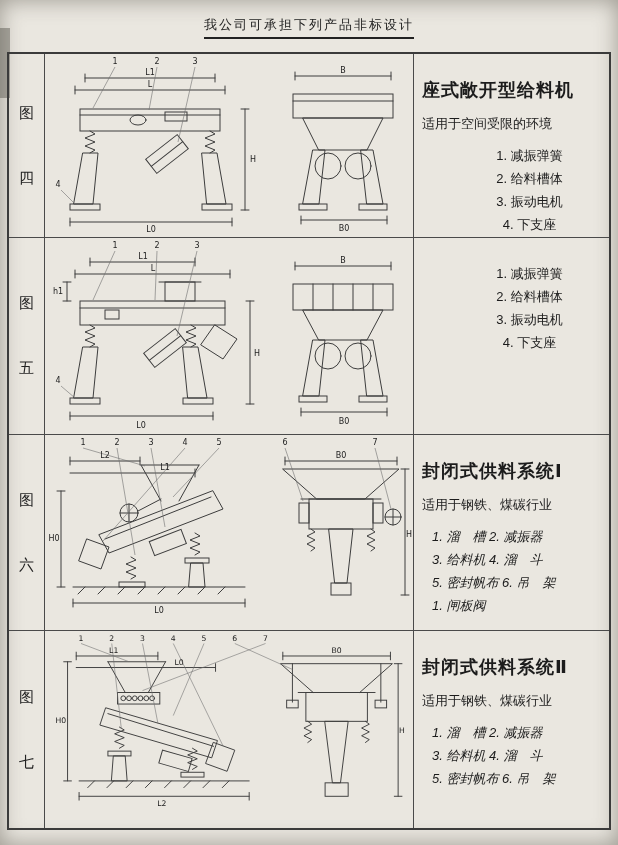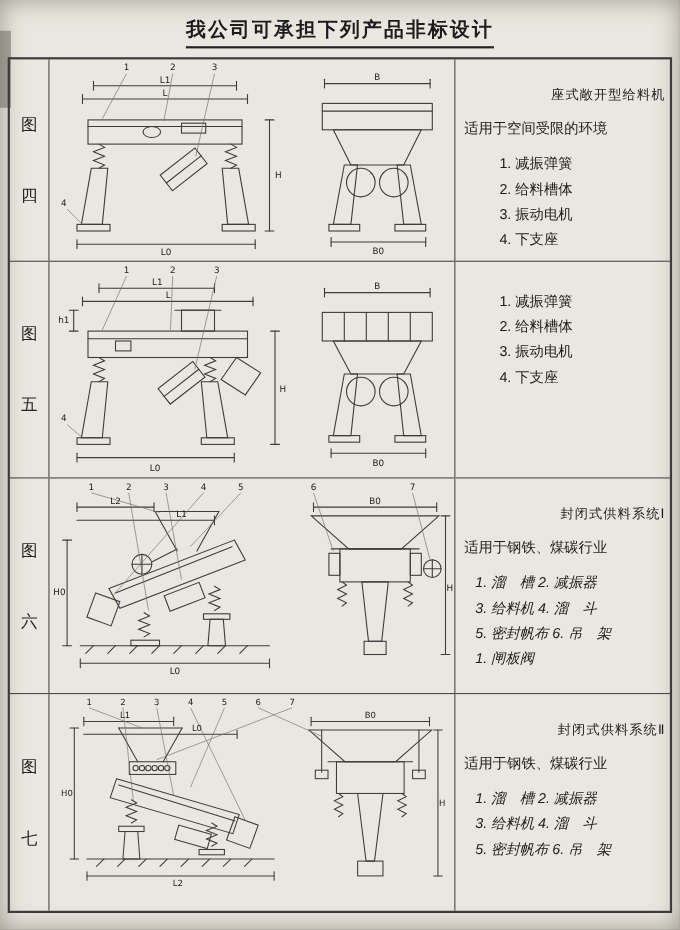--- a/index.html
+++ b/index.html
@@ -3,34 +3,34 @@
 <meta charset="utf-8">
 <style>
   * { margin:0; padding:0; box-sizing:border-box; }
   html,body { width:618px; }
   body { background:#a8a49c; font-family:"Liberation Sans","DejaVu Sans",sans-serif; }
   .page { position:relative; width:618px; height:845px; background:#eae7e0;
           box-shadow: inset 0 0 22px rgba(60,55,45,.45); color:#1c1c1c; overflow:hidden; }
   .page::before { content:""; position:absolute; left:0; top:28px; width:10px; height:70px;
                   background:#55514a; opacity:.45; }
   .title-wrap { text-align:center; padding-top:15px; }
-  .page-title { display:inline-block; font-size:18px; font-weight:bold; letter-spacing:2px;
+  .page-title { display:inline-block; font-size:13px; font-weight:normal; letter-spacing:2px;
                 border-bottom:2px solid #222; padding-bottom:3px; }
   .table { position:absolute; left:7px; top:52px; width:604px; border:2px solid #3b3b3b; }
   .row { display:flex; }
   .row + .row { border-top:1px solid #4a4a4a; }
   .label-cell { flex:0 0 36px; border-right:1px solid #4a4a4a; display:flex; flex-direction:column;
                 align-items:center; justify-content:center; gap:46px; font-size:15px; color:#222; }
   .drawing-cell { flex:0 0 368px; position:relative; }
   .drawing-cell svg { width:100%; height:100%; display:block; }
   .desc-cell { flex:1; border-left:1px solid #4a4a4a; padding:24px 4px 0 8px; font-size:13px; }
-  .desc-title { font-weight:normal; font-size:12px; text-align:right; margin-bottom:13px; letter-spacing:1px; }
+  .desc-title { font-weight:bold; font-size:18px; text-align:left; margin-bottom:13px; letter-spacing:1px; }
   .desc-sub { font-size:13px; margin-bottom:11px; }
   .desc-parts .part { line-height:23px; }
-  .parts-indent { padding-left:32px; }
+  .parts-indent { padding-left:32px;text-align:center; }
   .parts-small { padding-left:10px;font-style:italic; }
   .ln { stroke:#3d3d3d; fill:none; stroke-width:1; stroke-linecap:round; }
   .thin { stroke:#6f6f6f; fill:none; stroke-width:0.6; }
   .drawing-cell text { font-size:8px; fill:#222; text-anchor:middle; stroke:none;
                        font-family:"DejaVu Sans",sans-serif; }
 </style>
 </head>
 <body>
 
 <div class="page">

